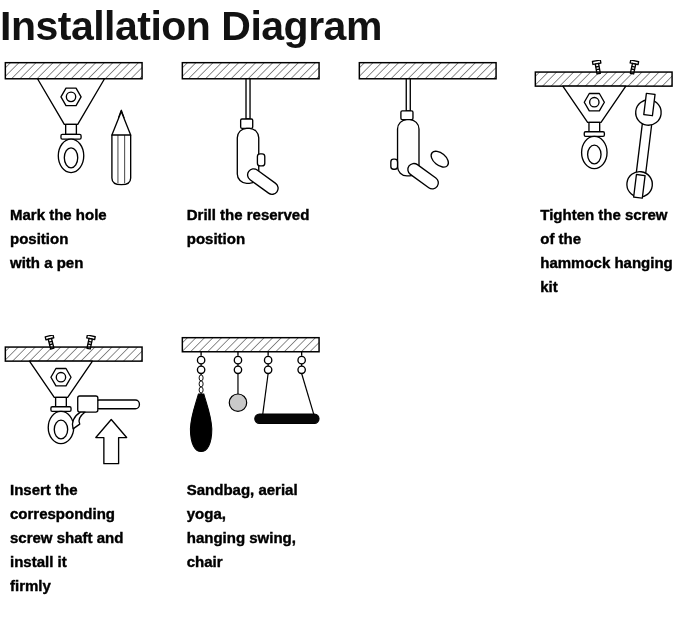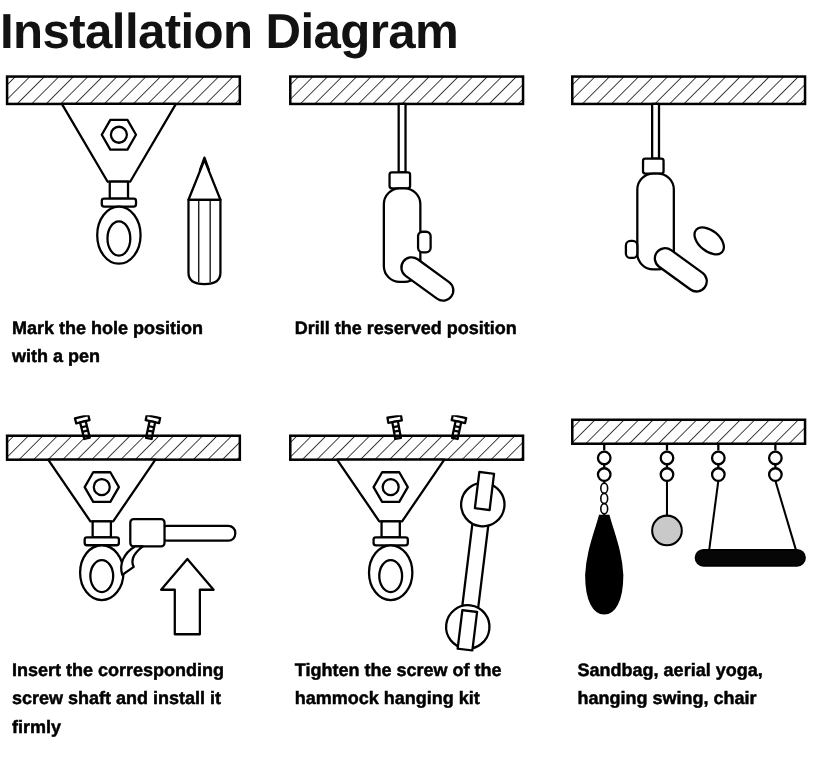--- a/index.html
+++ b/index.html
@@ -13,21 +13,21 @@
   .page-title {
     font-size: 41px;
     font-weight: 700;
     text-align: left;
     padding-top: 3px;
     letter-spacing: -0.5px;
     color: #121212;
   }
   .grid {
     display: grid;
-    grid-template-columns: 1fr 1fr 1fr;
+    grid-template-columns: 1fr 1fr 1fr 1fr;
     column-gap: 26px;
     row-gap: 12px;
     padding: 10px 4px 0 4px;
     gap: 36px;
   }
   .panel { display: flex; flex-direction: column; }
   .panel svg { width: 100%; height: auto; display: block; }
   .caption {
     font-size: 15px;
     font-weight: 700;
@@ -120,20 +120,65 @@
           <rect x="-2" y="0" width="52" height="18" rx="9"></rect>
         </g>
         <ellipse cx="122" cy="148" rx="15" ry="9" transform="rotate(40 122 148)"></ellipse>
       </g>
     </svg>
   </figure>
 
   <figure class="panel">
     <svg viewBox="0 0 210 210" xmlns="http://www.w3.org/2000/svg">
       <defs>
+        <pattern id="h5" width="9" height="9" patternUnits="userSpaceOnUse" patternTransform="rotate(45)">
+          <line x1="0" y1="0" x2="0" y2="9" stroke="#000" stroke-width="1.3"></line>
+        </pattern>
+      </defs>
+      <g class="line-art" stroke-width="1.8">
+        <g transform="rotate(-10 95 12)">
+          <rect x="89" y="1" width="12" height="4.5"></rect>
+          <rect x="92.5" y="5.5" width="5" height="15"></rect>
+          <line x1="92.5" y1="10" x2="97.5" y2="10"></line>
+          <line x1="92.5" y1="14" x2="97.5" y2="14"></line>
+        </g>
+        <g transform="rotate(12 148 12)">
+          <rect x="142" y="1" width="12" height="4.5"></rect>
+          <rect x="145.5" y="5.5" width="5" height="15"></rect>
+          <line x1="145.5" y1="10" x2="150.5" y2="10"></line>
+          <line x1="145.5" y1="14" x2="150.5" y2="14"></line>
+        </g>
+      </g>
+      <g>
+        <rect x="2" y="18" width="204" height="21" fill="url(#h5)" stroke="#000" stroke-width="2.2"></rect>
+      </g>
+      <g class="line-art">
+        <polygon points="43,39 137,39 100,93 80,93"></polygon>
+        <polygon points="105,63 97.5,76 82.5,76 75,63 82.5,50 97.5,50"></polygon>
+        <circle cx="90" cy="63" r="7"></circle>
+        <rect x="82" y="93" width="16" height="14"></rect>
+        <rect x="75" y="107" width="30" height="7" rx="2"></rect>
+        <ellipse cx="90" cy="138" rx="19" ry="24"></ellipse>
+        <ellipse cx="90" cy="141" rx="10" ry="14"></ellipse>
+      </g>
+      <g class="line-art" transform="rotate(7 165 125)">
+        <rect x="158" y="90" width="14" height="84" rx="7"></rect>
+        <circle cx="165" cy="78" r="19"></circle>
+        <rect x="158.5" y="50" width="13" height="32"></rect>
+        <circle cx="165" cy="186" r="19"></circle>
+        <rect x="158.5" y="172" width="13" height="34"></rect>
+      </g>
+    </svg>
+    <figcaption class="caption">Tighten the screw of the
+hammock hanging kit</figcaption>
+  </figure>
+
+  <figure class="panel">
+    <svg viewBox="0 0 210 210" xmlns="http://www.w3.org/2000/svg">
+      <defs>
         <pattern id="h4" width="9" height="9" patternUnits="userSpaceOnUse" patternTransform="rotate(45)">
           <line x1="0" y1="0" x2="0" y2="9" stroke="#000" stroke-width="1.3"></line>
         </pattern>
       </defs>
       <g class="line-art" stroke-width="1.8">
         <g transform="rotate(-14 70 12)">
           <rect x="64" y="1" width="12" height="4.5"></rect>
           <rect x="67.5" y="5.5" width="5" height="15"></rect>
           <line x1="67.5" y1="10" x2="72.5" y2="10"></line>
           <line x1="67.5" y1="14" x2="72.5" y2="14"></line>
@@ -162,65 +207,20 @@
         <rect x="110" y="91" width="30" height="24" rx="3"></rect>
         <path d="M114,115 C104,121 100,131 103,140 L113,133 C110,127 113,121 121,115 Z"></path>
       </g>
       <g class="line-art">
         <polygon points="160,126 183,153 171,153 171,192 149,192 149,153 137,153"></polygon>
       </g>
     </svg>
     <figcaption class="caption">Insert the corresponding
 screw shaft and install it
 firmly</figcaption>
-  </figure>
-
-  <figure class="panel">
-    <svg viewBox="0 0 210 210" xmlns="http://www.w3.org/2000/svg">
-      <defs>
-        <pattern id="h5" width="9" height="9" patternUnits="userSpaceOnUse" patternTransform="rotate(45)">
-          <line x1="0" y1="0" x2="0" y2="9" stroke="#000" stroke-width="1.3"></line>
-        </pattern>
-      </defs>
-      <g class="line-art" stroke-width="1.8">
-        <g transform="rotate(-10 95 12)">
-          <rect x="89" y="1" width="12" height="4.5"></rect>
-          <rect x="92.5" y="5.5" width="5" height="15"></rect>
-          <line x1="92.5" y1="10" x2="97.5" y2="10"></line>
-          <line x1="92.5" y1="14" x2="97.5" y2="14"></line>
-        </g>
-        <g transform="rotate(12 148 12)">
-          <rect x="142" y="1" width="12" height="4.5"></rect>
-          <rect x="145.5" y="5.5" width="5" height="15"></rect>
-          <line x1="145.5" y1="10" x2="150.5" y2="10"></line>
-          <line x1="145.5" y1="14" x2="150.5" y2="14"></line>
-        </g>
-      </g>
-      <g>
-        <rect x="2" y="18" width="204" height="21" fill="url(#h5)" stroke="#000" stroke-width="2.2"></rect>
-      </g>
-      <g class="line-art">
-        <polygon points="43,39 137,39 100,93 80,93"></polygon>
-        <polygon points="105,63 97.5,76 82.5,76 75,63 82.5,50 97.5,50"></polygon>
-        <circle cx="90" cy="63" r="7"></circle>
-        <rect x="82" y="93" width="16" height="14"></rect>
-        <rect x="75" y="107" width="30" height="7" rx="2"></rect>
-        <ellipse cx="90" cy="138" rx="19" ry="24"></ellipse>
-        <ellipse cx="90" cy="141" rx="10" ry="14"></ellipse>
-      </g>
-      <g class="line-art" transform="rotate(7 165 125)">
-        <rect x="158" y="90" width="14" height="84" rx="7"></rect>
-        <circle cx="165" cy="78" r="19"></circle>
-        <rect x="158.5" y="50" width="13" height="32"></rect>
-        <circle cx="165" cy="186" r="19"></circle>
-        <rect x="158.5" y="172" width="13" height="34"></rect>
-      </g>
-    </svg>
-    <figcaption class="caption">Tighten the screw of the
-hammock hanging kit</figcaption>
   </figure>
 
   <figure class="panel">
     <svg viewBox="0 0 210 210" xmlns="http://www.w3.org/2000/svg">
       <defs>
         <pattern id="h6" width="9" height="9" patternUnits="userSpaceOnUse" patternTransform="rotate(45)">
           <line x1="0" y1="0" x2="0" y2="9" stroke="#000" stroke-width="1.3"></line>
         </pattern>
       </defs>
       <g>

